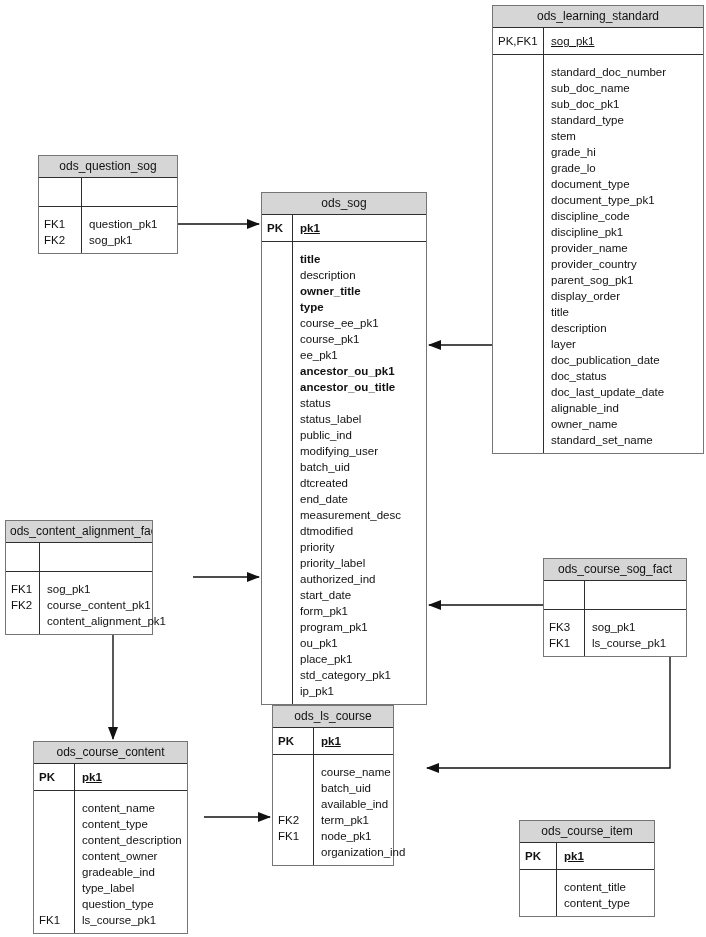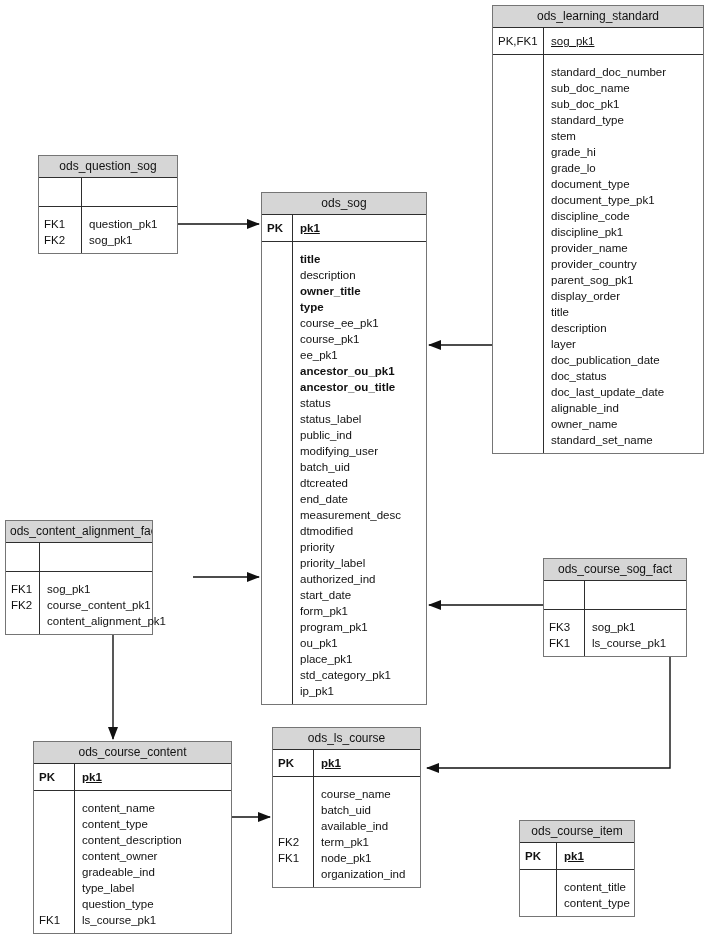--- a/index.html
+++ b/index.html
@@ -335,21 +335,21 @@
               <span class="name">sog_pk1</span>
             </div>
             <div class="row">
               <span class="key" style="width: 40px;">FK1</span>
               <span class="name">ls_course_pk1</span>
             </div>
           </div>
           <div class="vdiv" style="left: 40px;"></div>
         </div>
       </div>
-      <div class="entity" style="left: 33px; top: 741px; width: 199px;">
+      <div class="entity" style="left: 33px; top: 741px; width: 155px;">
         <div class="entity-header">ods_course_content</div>
         <div class="entity-body">
           <div class="compartment pk">
             <div class="row">
               <span class="key b" style="width: 40px;">PK</span>
               <span class="name b u">pk1</span>
             </div>
           </div>
           <div class="compartment attrs">
             <div class="row">
@@ -381,21 +381,21 @@
               <span class="name">question_type</span>
             </div>
             <div class="row">
               <span class="key" style="width: 40px;">FK1</span>
               <span class="name">ls_course_pk1</span>
             </div>
           </div>
           <div class="vdiv" style="left: 40px;"></div>
         </div>
       </div>
-      <div class="entity" style="left: 272px; top: 727px; width: 149px;">
+      <div class="entity" style="left: 272px; top: 705px; width: 122px;">
         <div class="entity-header">ods_ls_course</div>
         <div class="entity-body">
           <div class="compartment pk">
             <div class="row">
               <span class="key b" style="width: 40px;">PK</span>
               <span class="name b u">pk1</span>
             </div>
           </div>
           <div class="compartment attrs">
             <div class="row">
@@ -419,21 +419,21 @@
               <span class="name">node_pk1</span>
             </div>
             <div class="row">
               <span class="key" style="width: 40px;">&nbsp;</span>
               <span class="name">organization_ind</span>
             </div>
           </div>
           <div class="vdiv" style="left: 40px;"></div>
         </div>
       </div>
-      <div class="entity" style="left: 519px; top: 820px; width: 116px;">
+      <div class="entity" style="left: 519px; top: 820px; width: 136px;">
         <div class="entity-header">ods_course_item</div>
         <div class="entity-body">
           <div class="compartment pk">
             <div class="row">
               <span class="key b" style="width: 36px;">PK</span>
               <span class="name b u">pk1</span>
             </div>
           </div>
           <div class="compartment attrs">
             <div class="row">

